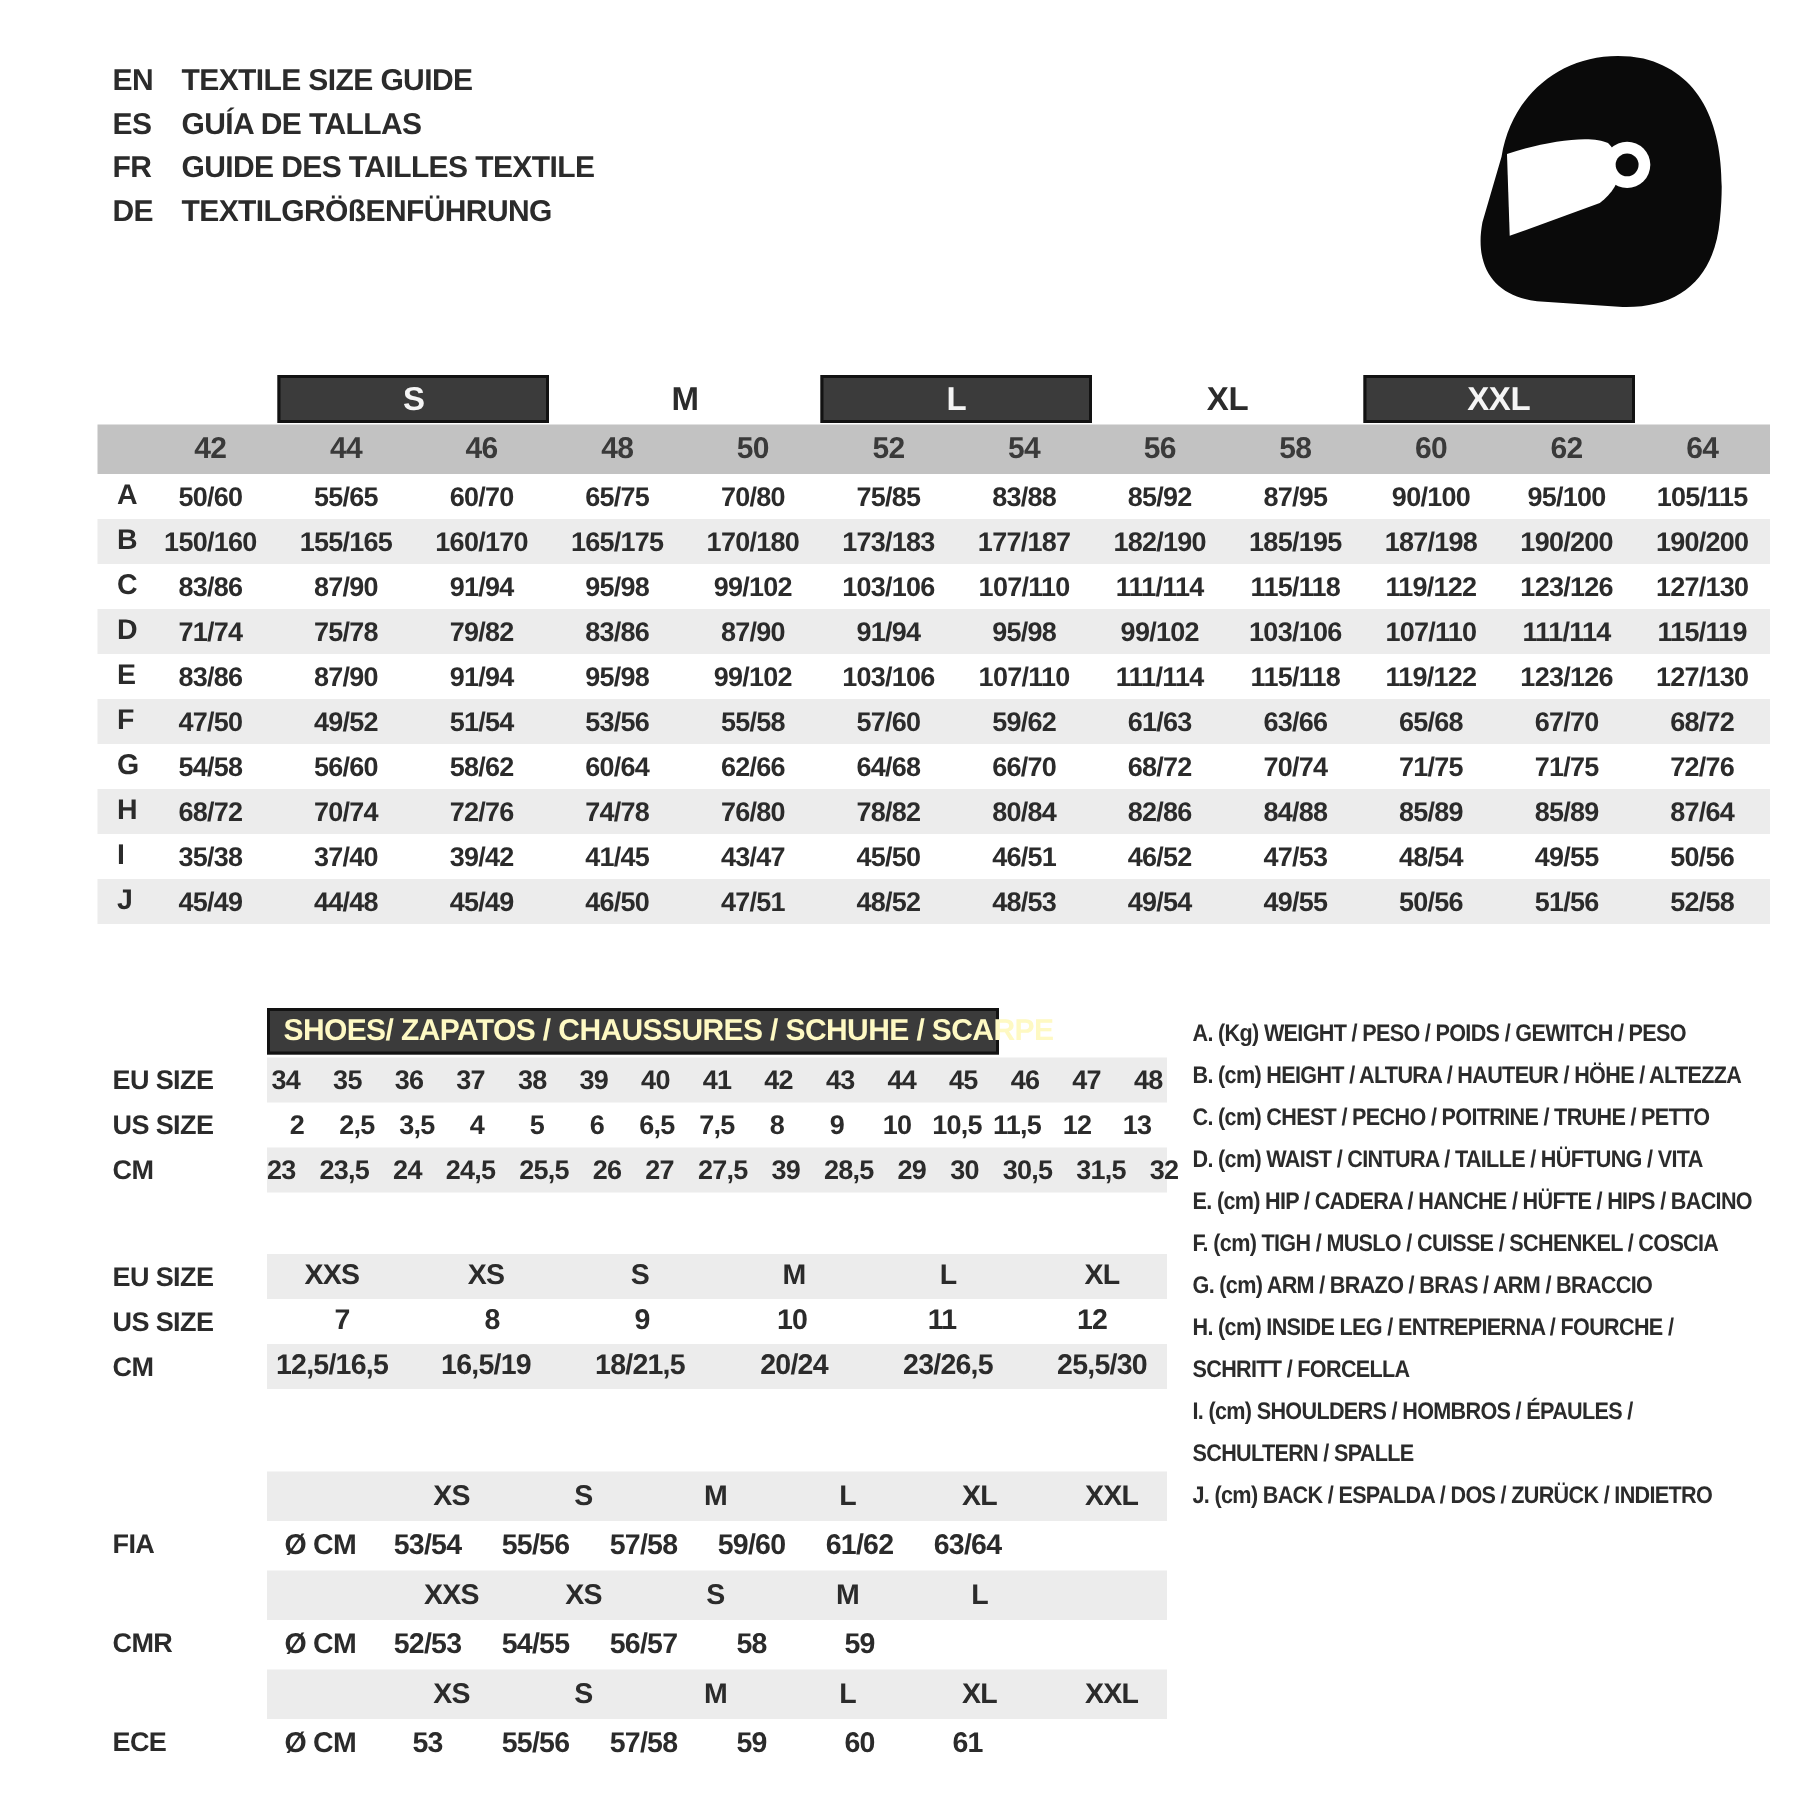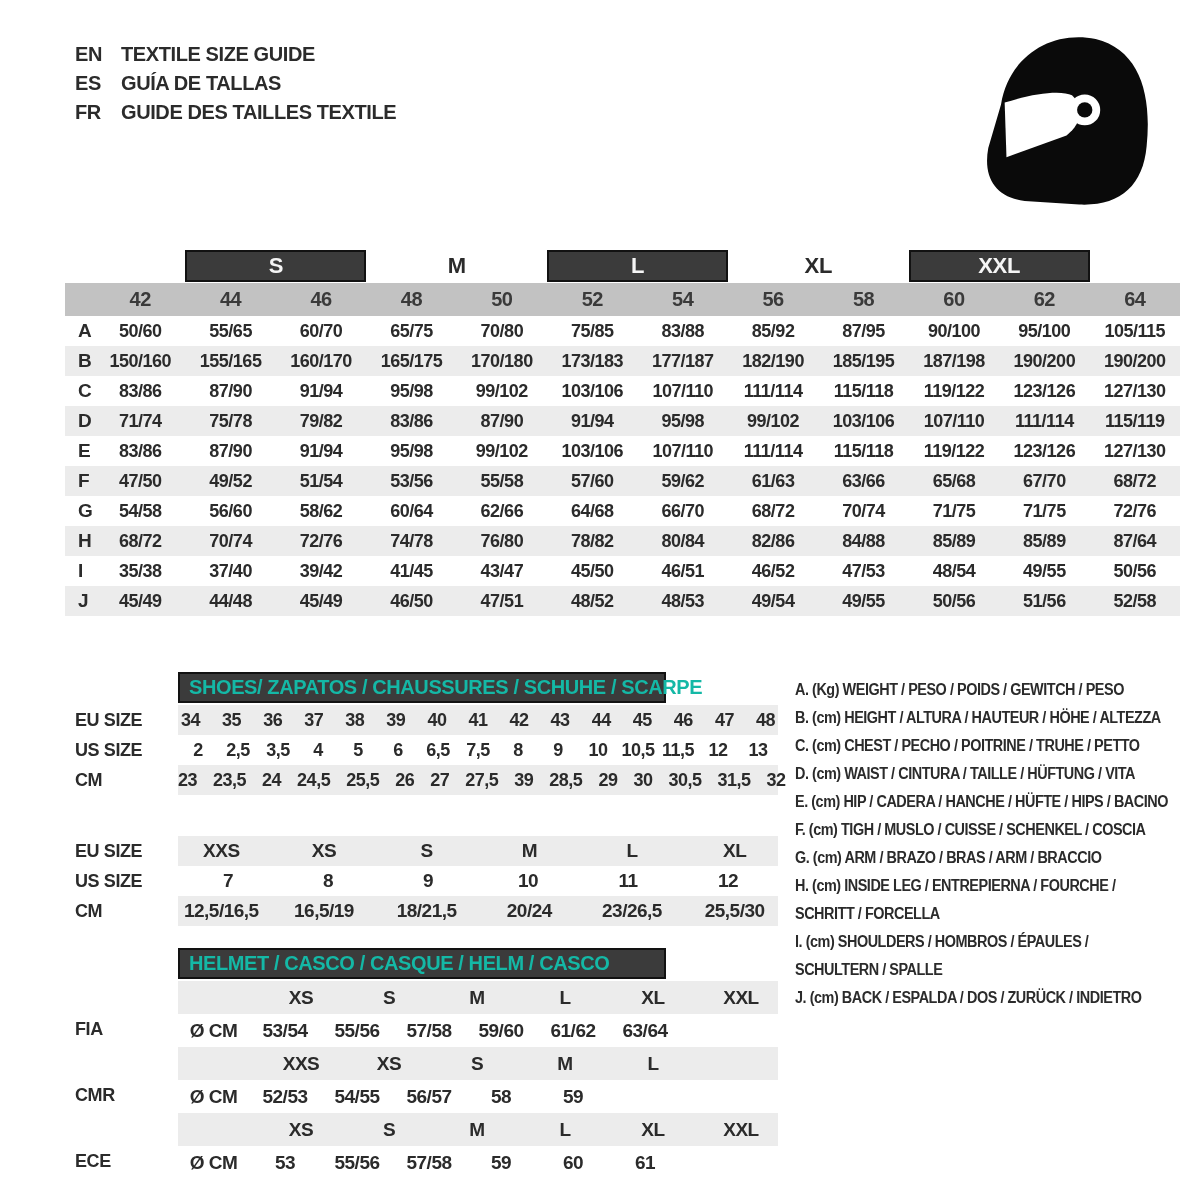--- a/index.html
+++ b/index.html
@@ -29,21 +29,21 @@
   .mrows > .mrow:nth-of-type(even){background:#ececec;}
   .row-label{justify-content:flex-start;padding-left:13px;font-size:19px;}
   .dc{display:contents;}
 
   
   .section{position:absolute;left:65px;width:1115px;}
   .sec-shoes{top:672px;height:125px;}
   .sec-gloves{top:803px;height:125px;}
   .sec-helmet{top:948px;height:233px;}
   .bar{position:absolute;left:113px;top:0;width:488px;height:31px;background:#3b3b3b;
-       border:2px solid #121212;box-sizing:border-box;color:#14b8a6;display:flex;align-items:center;
+       border:2px solid #121212;box-sizing:border-box;color:#fef9c3;display:flex;align-items:center;
        padding-left:9px;font-size:20px;letter-spacing:-0.4px;white-space:nowrap;}
   .side-label{position:absolute;left:10px;width:100px;height:30px;display:flex;align-items:center;
               font-size:18px;letter-spacing:-0.4px;}
   .srow{position:absolute;left:113px;width:600px;height:30px;}
   .hrow{position:absolute;left:113px;width:600px;height:33px;}
   .shade{background:#ececec;gap:16px;}
   .grid15{display:grid;grid-template-columns:repeat(15,1fr);}
   .grid6{display:grid;grid-template-columns:repeat(6,1fr);}
   .gridH{display:grid;grid-template-columns:71px repeat(6,72px);}
   .gridH .cell{font-size:19px;}
@@ -69,20 +69,24 @@
       <div class="lang-row">
         <span class="lang-code">ES</span>
         <span class="lang-title">GUÍA DE TALLAS</span>
       </div>
 
       <div class="lang-row">
         <span class="lang-code">FR</span>
         <span class="lang-title">GUIDE DES TAILLES TEXTILE</span>
       </div>
 
+      <div class="lang-row">
+        <span class="lang-code">DE</span>
+        <span class="lang-title">TEXTILGRÖßENFÜHRUNG</span>
+      </div>
 
     </div>
 
   <div class="helmet-icon">
     <svg width="188" height="182" viewBox="0 0 100 100" aria-hidden="true">
       <path fill="#0a0a0a" d="M63 6 C37 1 15 17 11 42 L4 66 C1 82 8 93 24 95 L54 97 C76 98 89 87 91 65 C94 36 87 12 63 6 Z"></path>
       <path fill="#ffffff" d="M13 41 C28 36 44 34 50 37 C57 44 55 53 47 59 L14 71 Z"></path>
       <circle cx="57" cy="45" r="8.5" fill="#ffffff"></circle>
       <circle cx="57" cy="45" r="4.2" fill="#0a0a0a"></circle>
     </svg>
@@ -528,21 +532,20 @@
     <div class="cell">12,5/16,5</div>
         <div class="cell">16,5/19</div>
         <div class="cell">18/21,5</div>
         <div class="cell">20/24</div>
         <div class="cell">23/26,5</div>
         <div class="cell">25,5/30</div>
       </div>
   </div>
 
   <div class="section sec-helmet">
-    <div class="bar">HELMET / CASCO / CASQUE / HELM / CASCO</div>
 
     <div class="side-label" style="top:66px">FIA</div>
     <div class="side-label" style="top:132px">CMR</div>
     <div class="side-label" style="top:198px">ECE</div>
 
     <div class="hrow gridH shade" style="top:33px">
       <div class="cell"></div>
       <div class="dc">
         
       <div class="cell">XS</div><div class="cell">S</div><div class="cell">M</div><div class="cell">L</div><div class="cell">XL</div><div class="cell">XXL</div></div>

